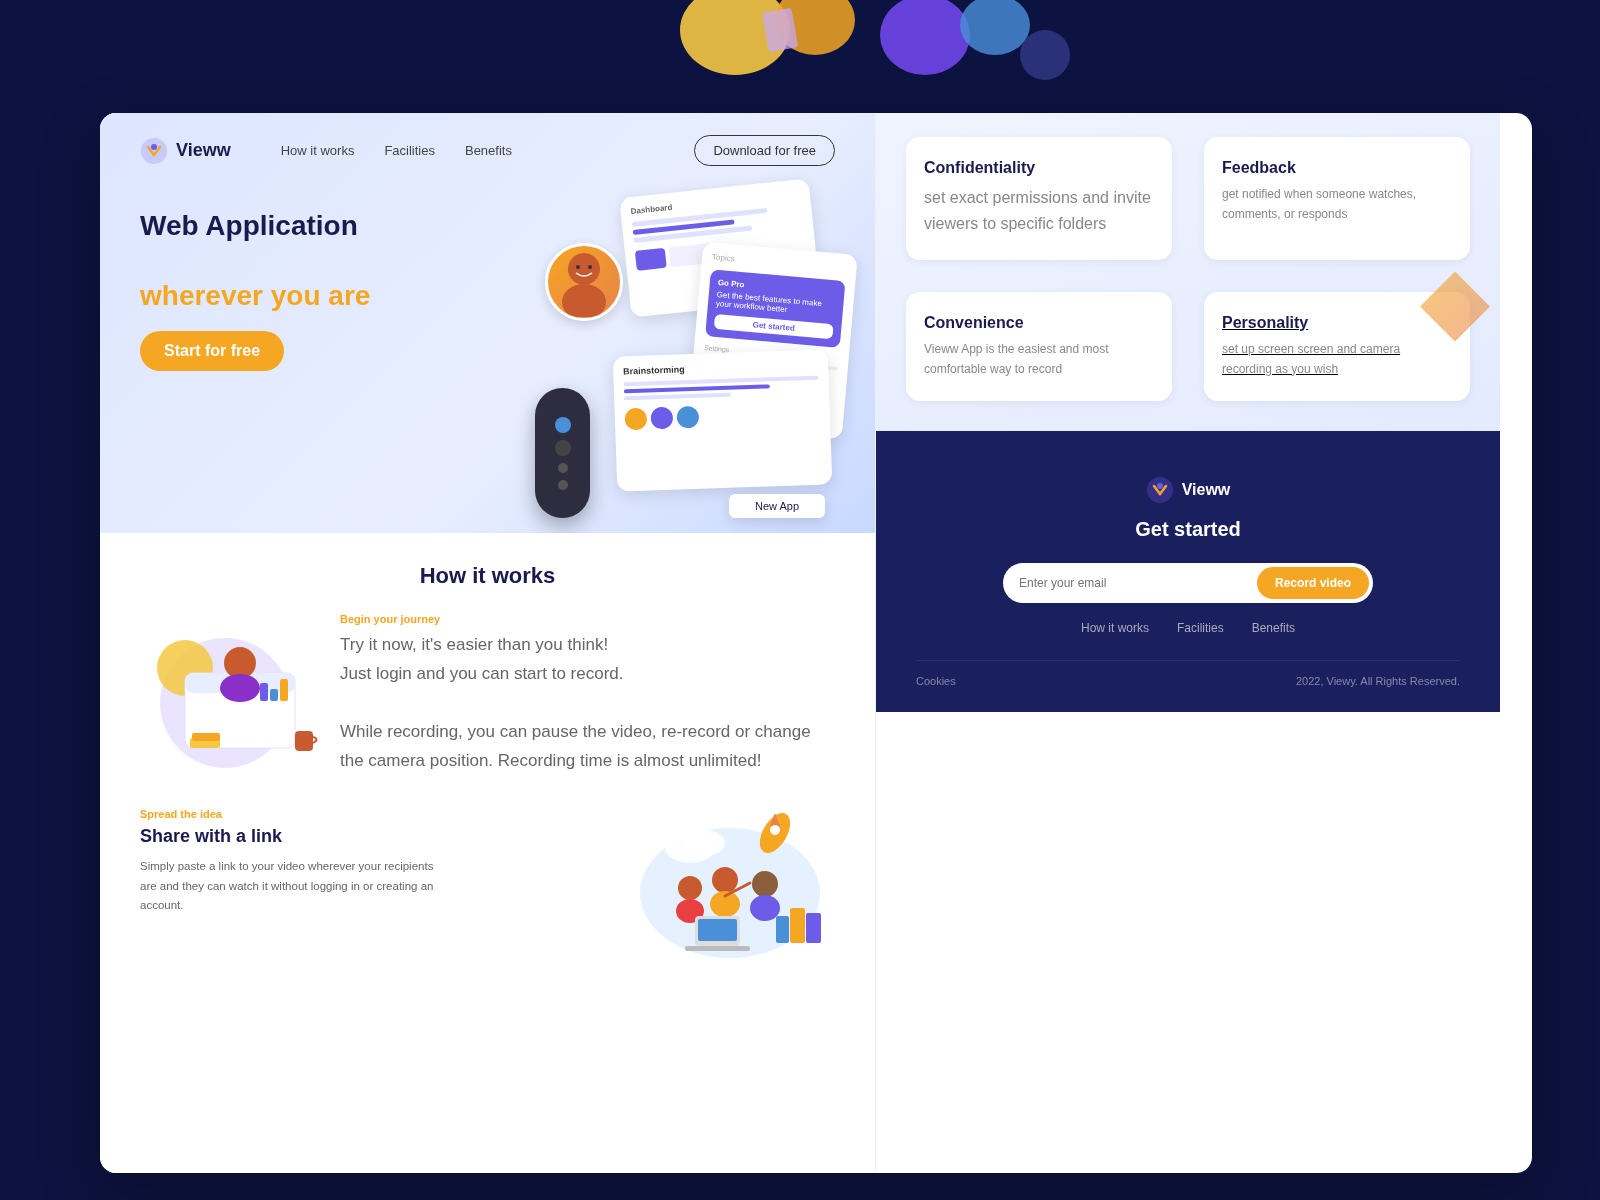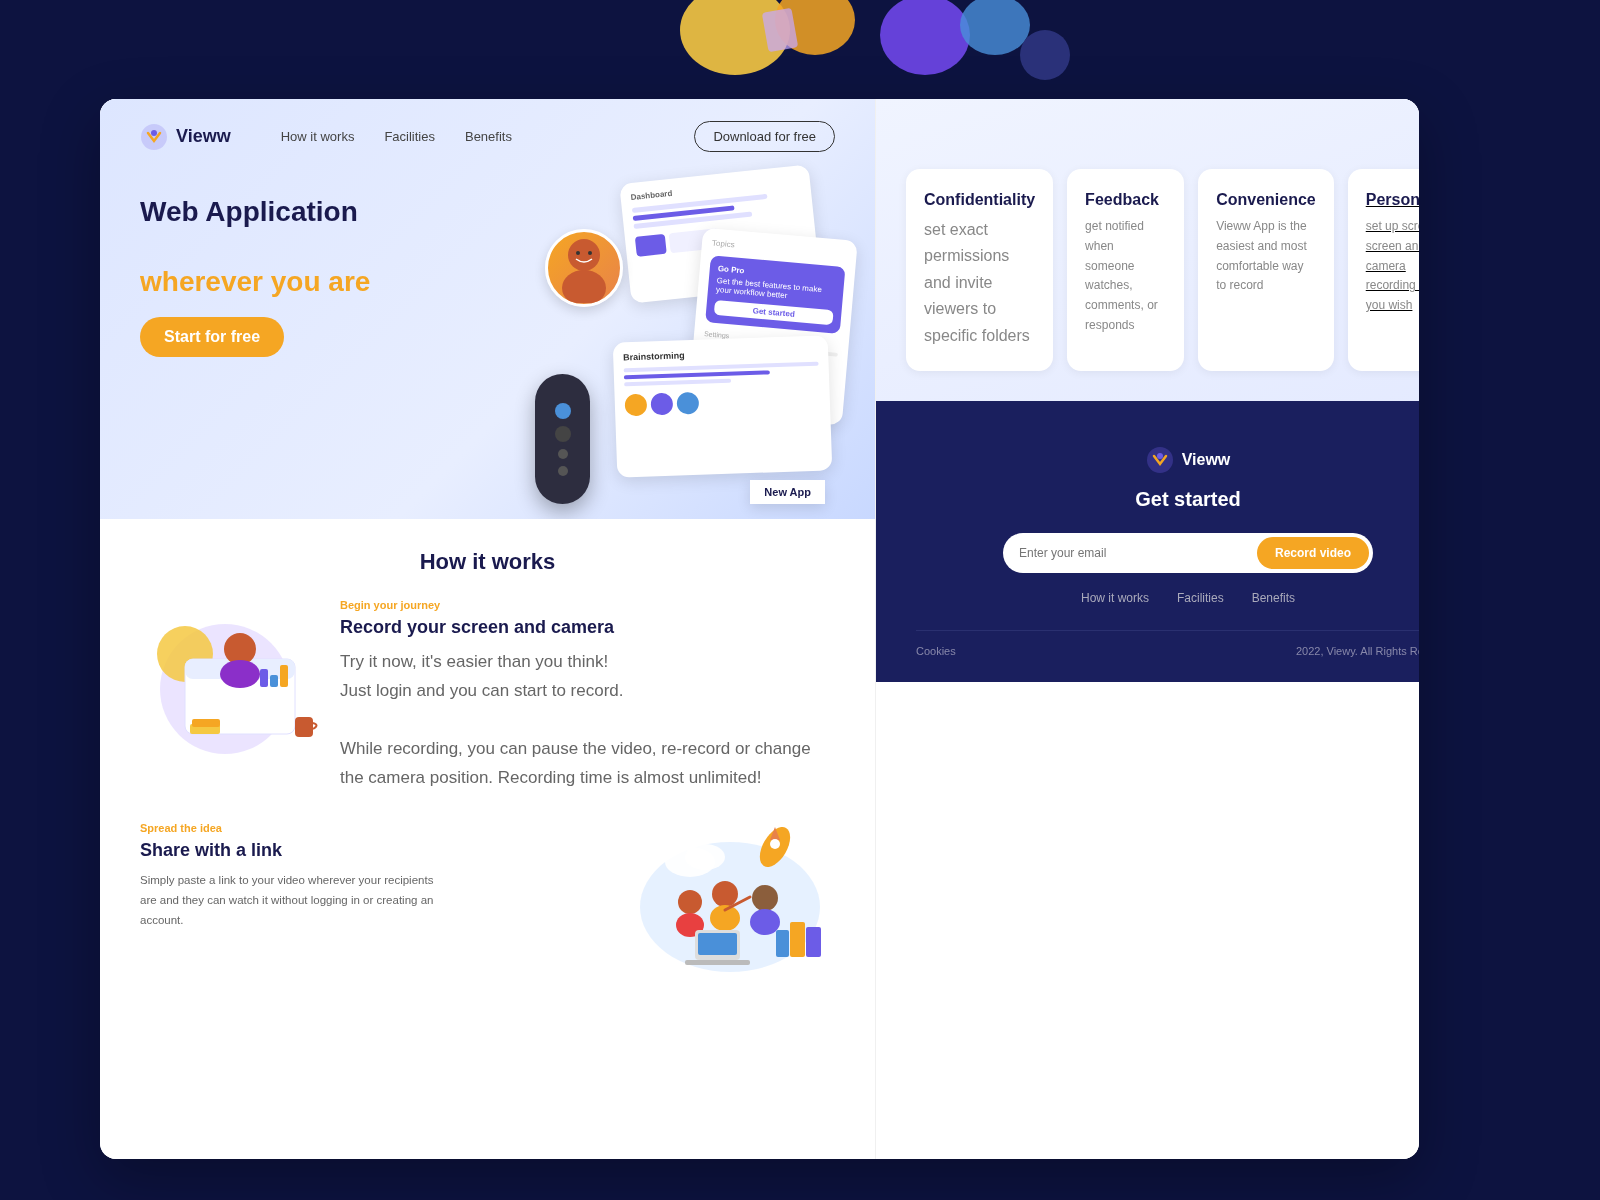--- a/index.html
+++ b/index.html
@@ -8,23 +8,23 @@
       height: 1200px;
       font-family: 'Segoe UI', Arial, sans-serif;
       background: #0d1340;
       overflow: hidden;
       position: relative;
     }
 
     
     .main-container {
       position: absolute;
-      top: 99px;
+      top: 113px;
       left: 100px;
-      width: 1319px;
+      width: 1432px;
       height: 1060px;
       display: flex;
       flex-direction: column;
       background: white;
       border-radius: 16px;
       overflow: hidden;
       box-shadow: 0 20px 60px rgba(0,0,0,0.3);
     }
 
     
@@ -236,21 +236,21 @@
           </div>
         </div>
 
         <div style="position:absolute;bottom:10px;left:30px;width:55px;height:130px;background:#2d2d3f;border-radius:28px;display:flex;flex-direction:column;align-items:center;justify-content:center;gap:7px;box-shadow:0 8px 20px rgba(0,0,0,0.3);">
           <div style="width:16px;height:16px;border-radius:50%;background:#4a90d9;"></div>
           <div style="width:16px;height:16px;border-radius:50%;background:#444;"></div>
           <div style="width:10px;height:10px;border-radius:50%;background:#555;"></div>
           <div style="width:10px;height:10px;border-radius:50%;background:#555;"></div>
         </div>
 
-        <div style="position:absolute;bottom:10px;right:30px;background:white;border-radius:0;padding:6px 14px;font-size:11px;font-weight:700;color:#1a1a4e;box-shadow:0 4px 14px rgba(0,0,0,0.12);">New App</div>
+        <div style="position:absolute;bottom:10px;right:30px;background:white;border-radius:6px;padding:6px 26px;font-size:11px;font-weight:400;color:#1a1a4e;box-shadow:0 4px 14px rgba(0,0,0,0.12);">New App</div>
       </div>
     </div>
 
     <div style="padding:30px 40px 20px;background:white;">
       <h2 style="font-size:22px;font-weight:800;color:#1a1a4e;text-align:center;margin-bottom:24px;">How it works</h2>
 
       <div style="display:flex;align-items:flex-start;">
 
         <div style="width:200px;height:165px;flex-shrink:0;position:relative;">
           <svg width="200" height="165" viewBox="0 0 200 165">
@@ -271,21 +271,20 @@
 
             <rect x="50" y="125" width="30" height="10" rx="2" fill="#f5c842"></rect>
             <rect x="52" y="120" width="28" height="8" rx="2" fill="#f5a623"></rect>
 
             <rect x="155" y="118" width="18" height="20" rx="4" fill="#c85a30"></rect>
             <path d="M173 124 Q180 126 173 130" stroke="#c85a30" stroke-width="2" fill="none"></path>
           </svg>
         </div>
         <div style="flex:1;">
           <div style="font-size:11px;font-weight:700;color:#f5a623;margin-bottom:6px;">Begin your journey</div>
-          <h3 style="font-size:18px;font-weight:800;color:#1a1a4e;margin-bottom:10px;">Record your screen and camera</h3>
           <p style="font-size:17px;color:#666;line-height:1.7;">
             <span>Try it now, it's easier than you think!</span><br>
             <span>Just login and you can start to record.</span><br><br>
             <span>While recording, you can pause the video, re-record or change the camera position. Recording time is almost unlimited!</span>
           </p>
         </div>
       </div>
     </div>
 
     <div style="padding:10px 40px 20px;background:white;display:flex;gap:24px;align-items:flex-start;">
@@ -329,21 +328,21 @@
 
   </div>
 
   <div class="right-panel">
 
 
     <div style="background:linear-gradient(160deg,#f0f4ff 0%,#e4eaff 100%);padding:24px 30px 30px;position:relative;">
 
       <div style="position:absolute;right:10px;bottom:90px;width:70px;height:70px;background:linear-gradient(135deg,#f5a623,#e8824a);clip-path:polygon(0 50%,50% 0,100% 50%,50% 100%);opacity:0.6;"></div>
 
-      <div style="display:grid;grid-template-columns:1fr 1fr 1fr 1fr;gap:14px;margin-top:46px;">
+      <div style="display:grid;grid-template-columns:1fr 1fr;gap:32px;">
 
         <div style="background:white;border-radius:14px;padding:22px 18px;box-shadow:0 2px 10px rgba(0,0,0,0.06);">
           <div style="font-size:16px;font-weight:800;color:#1a1a4e;margin-bottom:8px;">Confidentiality</div>
           <div style="font-size:16px;color:#888;line-height:1.65;">set exact permissions and invite viewers to specific folders</div>
         </div>
 
         <div style="background:white;border-radius:14px;padding:22px 18px;box-shadow:0 2px 10px rgba(0,0,0,0.06);">
           <div style="font-size:16px;font-weight:800;color:#1a1a4e;margin-bottom:8px;">Feedback</div>
           <div style="font-size:12px;color:#888;line-height:1.65;">get notified when someone watches, comments, or responds</div>
         </div>

